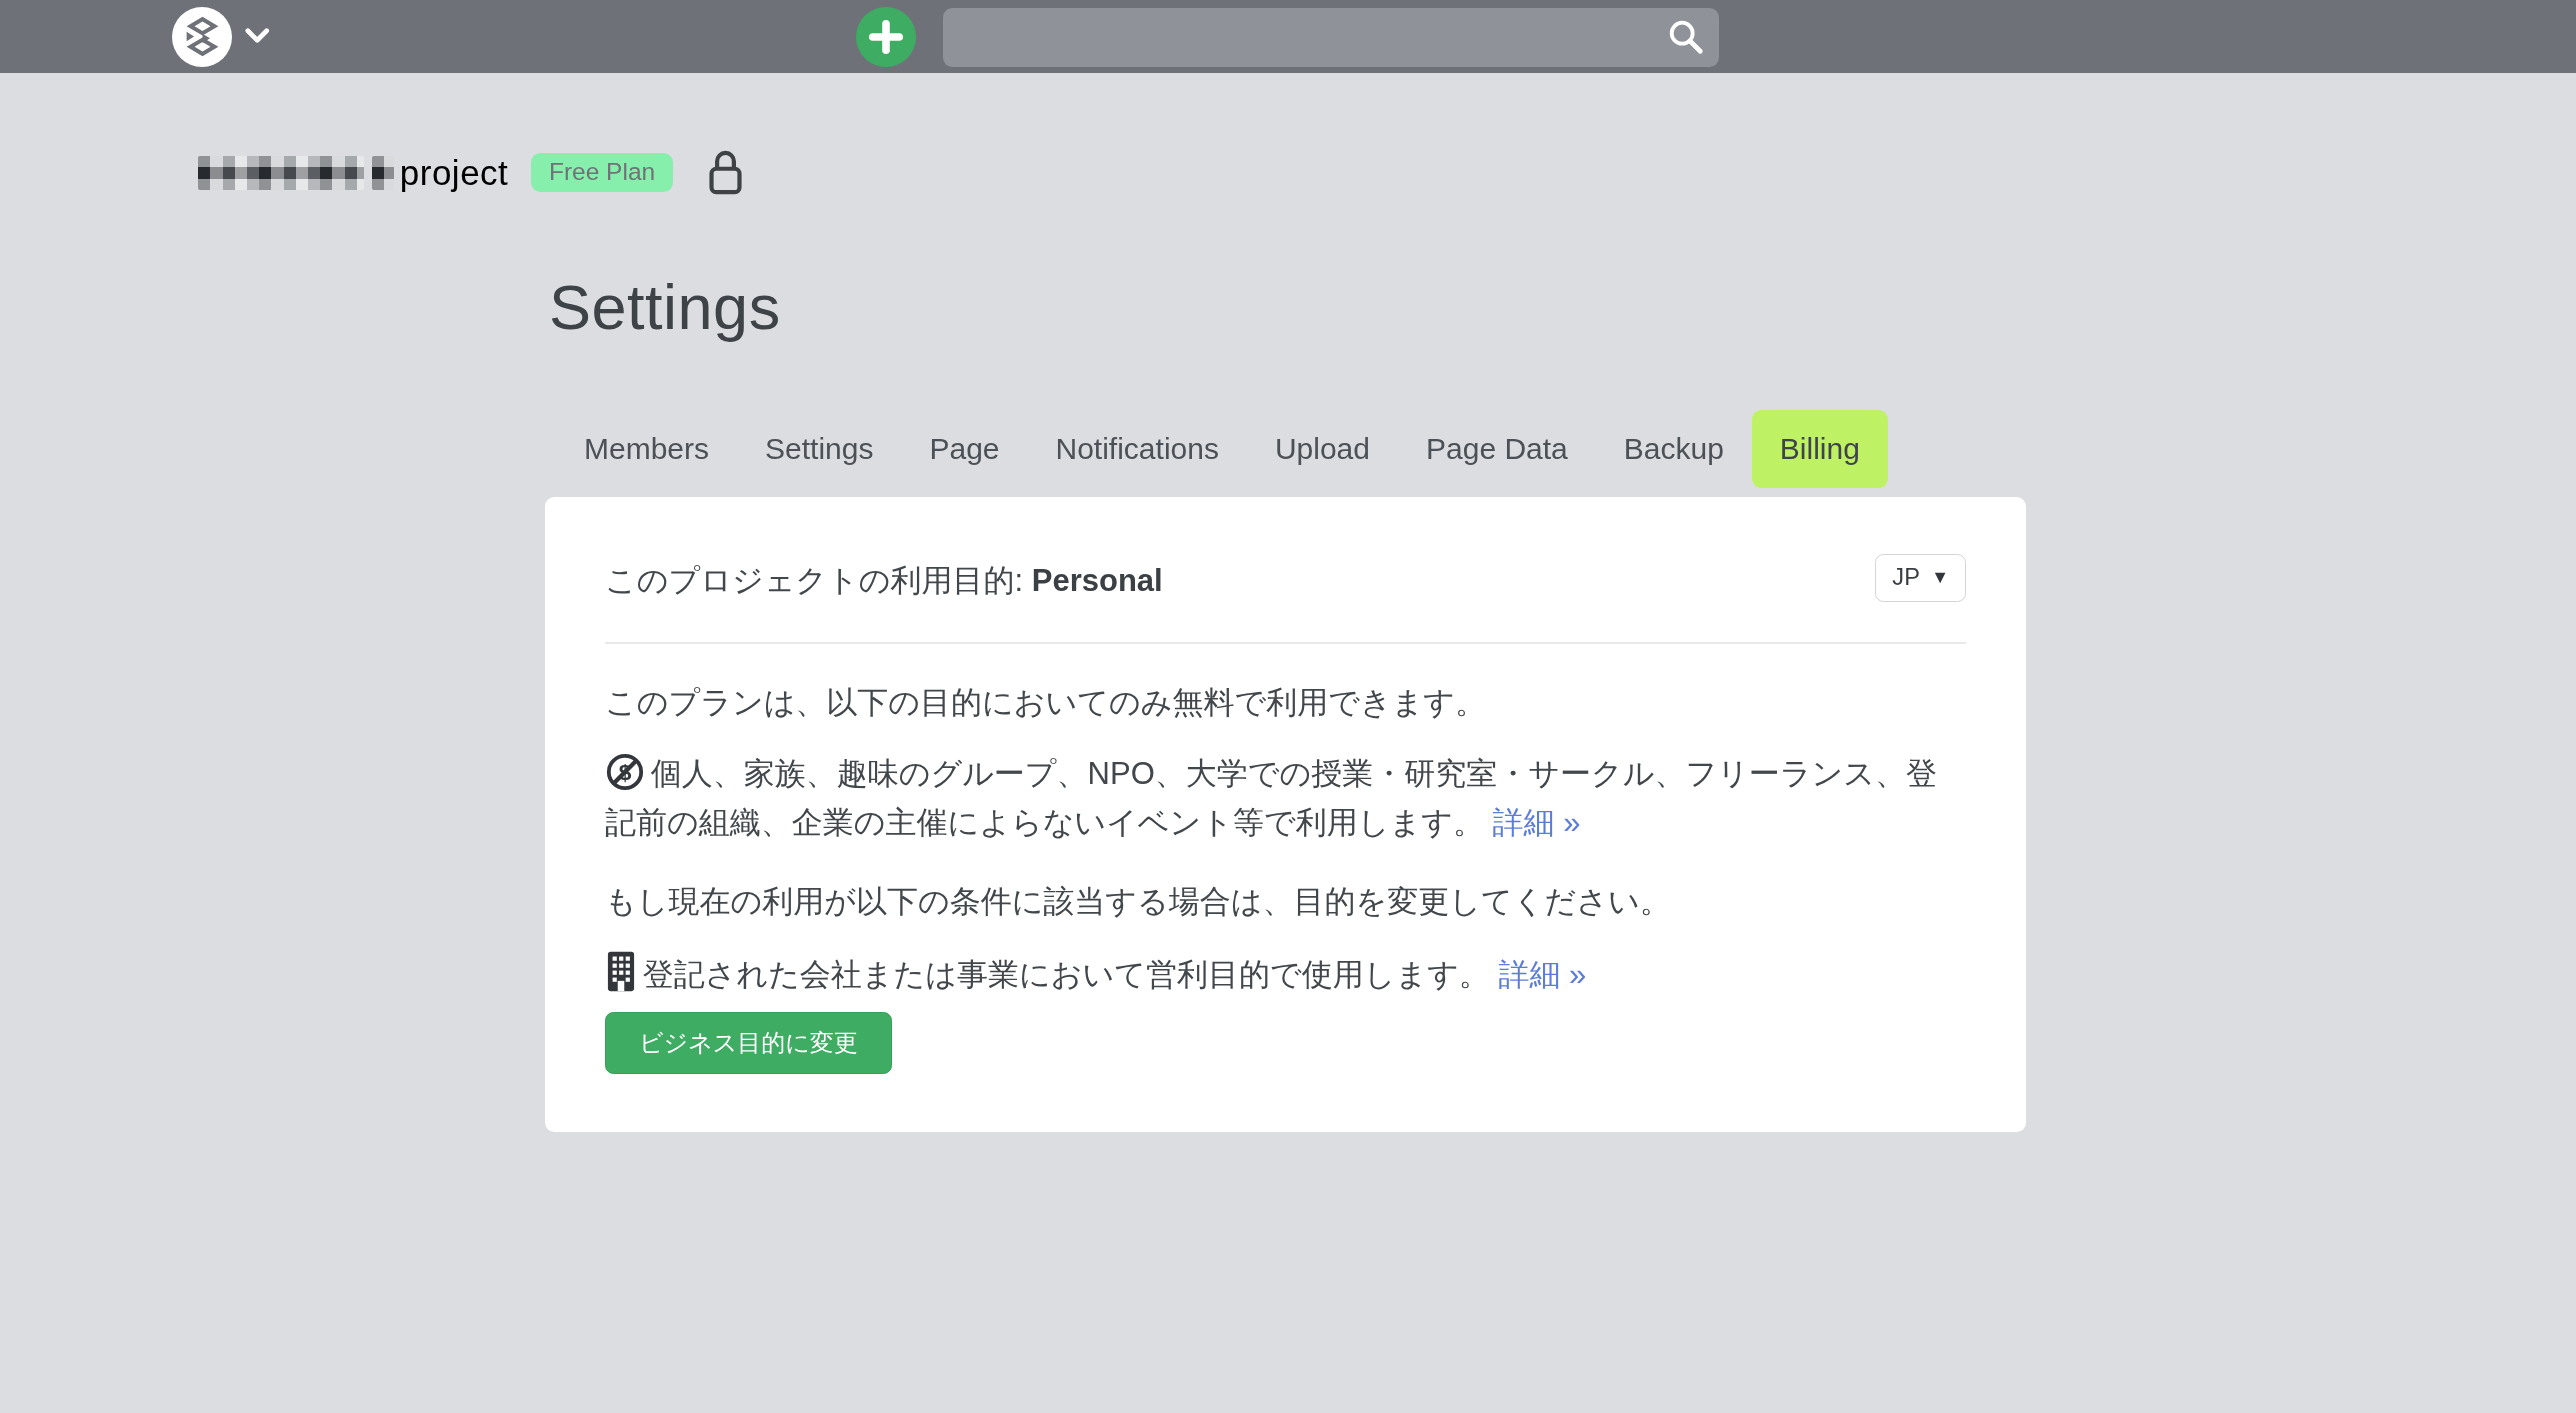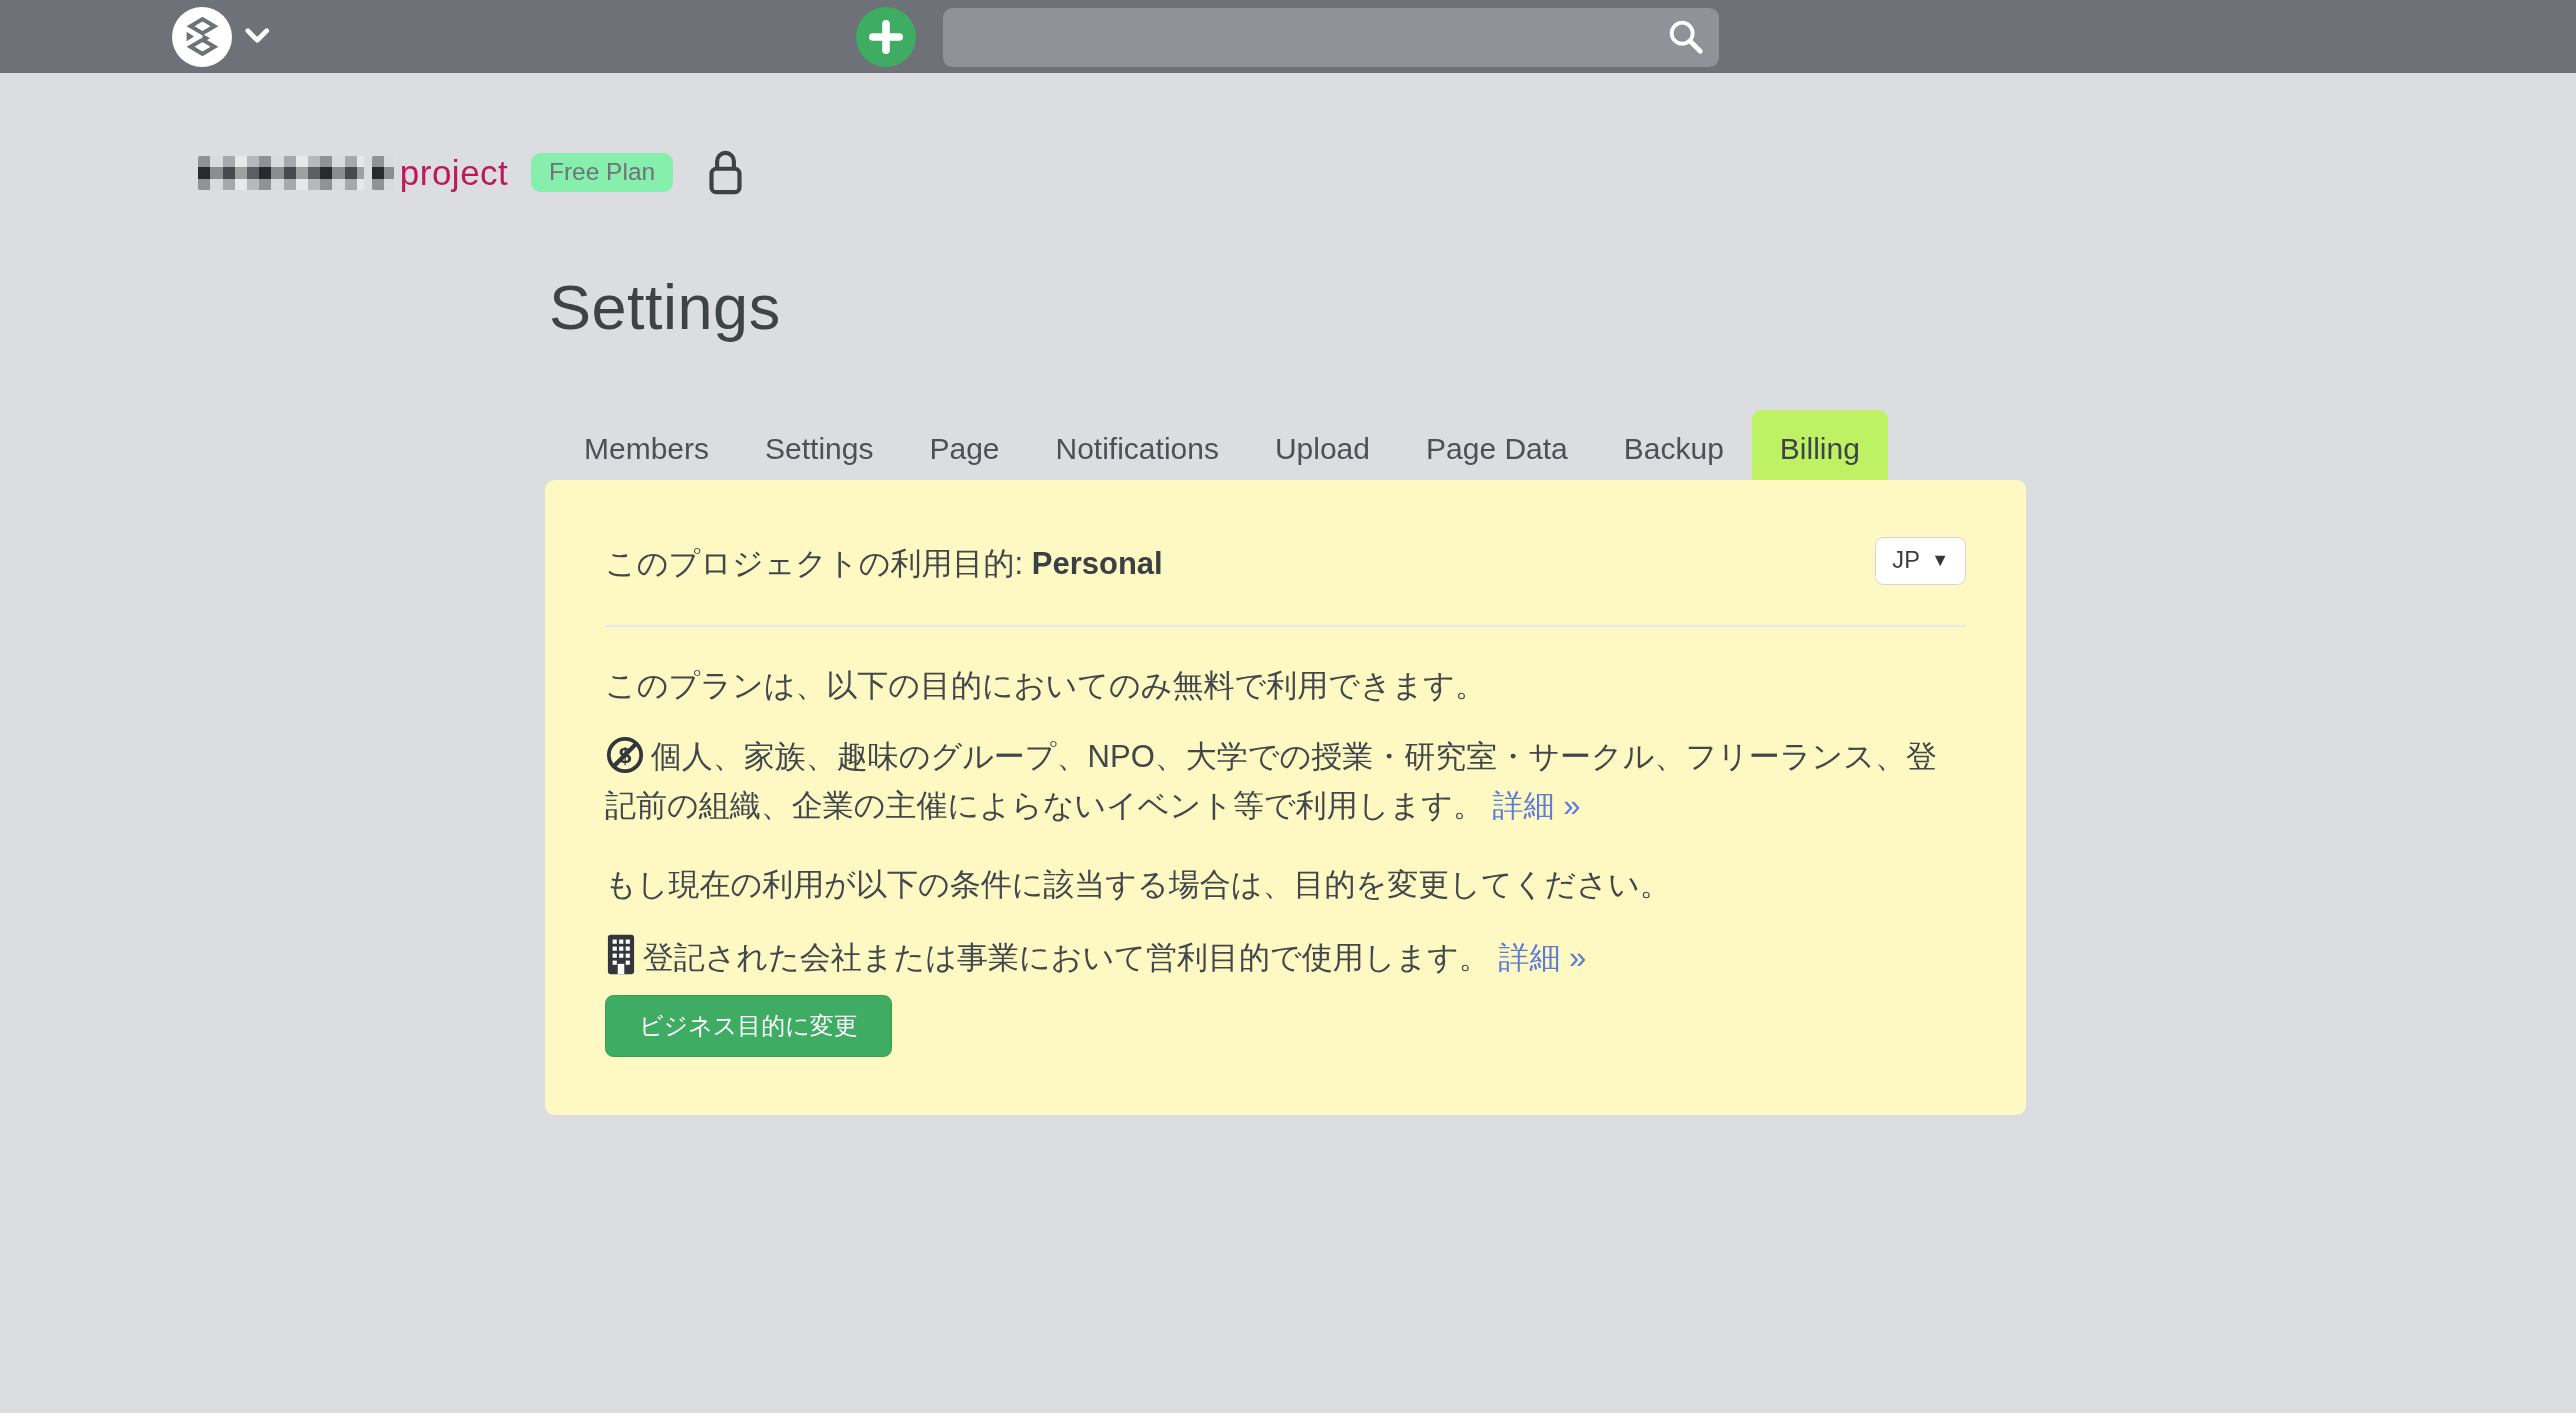--- a/index.html
+++ b/index.html
@@ -37,21 +37,21 @@
   .project-row { position:absolute; left:198px; top:149px; display:flex; align-items:center; }
   .redacted {
     height:34px; border-radius:1.9px;
     background-image:
       repeating-linear-gradient(90deg,#34393f 0 12.3px,#b9bcc0 12.3px 24.5px,#5d6268 24.5px 37px,#d3d5d8 37px 49px,#7a7e84 49px 61px),
       repeating-linear-gradient(0deg,rgba(255,255,255,.45) 0 11.3px,rgba(0,0,0,.25) 11.3px 22.6px);
     background-blend-mode:overlay;
   }
   .redacted.block-a { width:166px; }
   .redacted.block-b { width:22.6px; margin-left:7.5px; }
-  .project-title { font-size:35px; color:#be185d; margin-left:5.7px; letter-spacing:0.5px; }
+  .project-title { font-size:35px; color:#000000; margin-left:5.7px; letter-spacing:0.5px; }
   .plan-badge {
     margin-left:22.6px; background:#86efac; color:#6f7378; font-size:24.5px;
     padding:7.5px 18px; border-radius:9.4px; line-height:1;
   }
   .lock-wrap { margin-left:32px; display:flex; align-items:center; }
 
   
   .page-heading {
     position:absolute; left:549px; top:271px;
     font-size:63px; font-weight:400; color:#3e4347; letter-spacing:0.5px;
@@ -62,22 +62,22 @@
   .tab {
     display:flex; align-items:center; padding:0 28px;
     font-size:30px; color:#4b5156; cursor:pointer; white-space:nowrap;
     background:transparent; border:none;
     font-family:"Liberation Sans","DejaVu Sans",sans-serif;
   }
   .tab.active { background:#bef264; border-radius:9.4px; color:#3f444a; }
 
   
   .card {
-    position:absolute; left:545px; top:480px; width:1481px;
-    background:#fef9c3; border-radius:9.4px;
+    position:absolute; left:545px; top:497px; width:1481px;
+    background:#ffffff; border-radius:9.4px;
     padding:57px 60px 58px 60px;
   }
   .purpose-row { display:flex; align-items:flex-start; justify-content:space-between; }
   .purpose-text { font-size:31px; color:#42474b; padding-top:5.7px; }
   .purpose-text b { color:#3b4045; }
   .lang-select {
     display:flex; align-items:center; gap:11.3px;
     background:#ffffff; border:1.9px solid #d4d4d4; border-radius:8.5px;
     padding:9.4px 16px; font-size:23.6px; color:#3a3e42; cursor:pointer;
     font-family:"Liberation Sans","DejaVu Sans",sans-serif;

